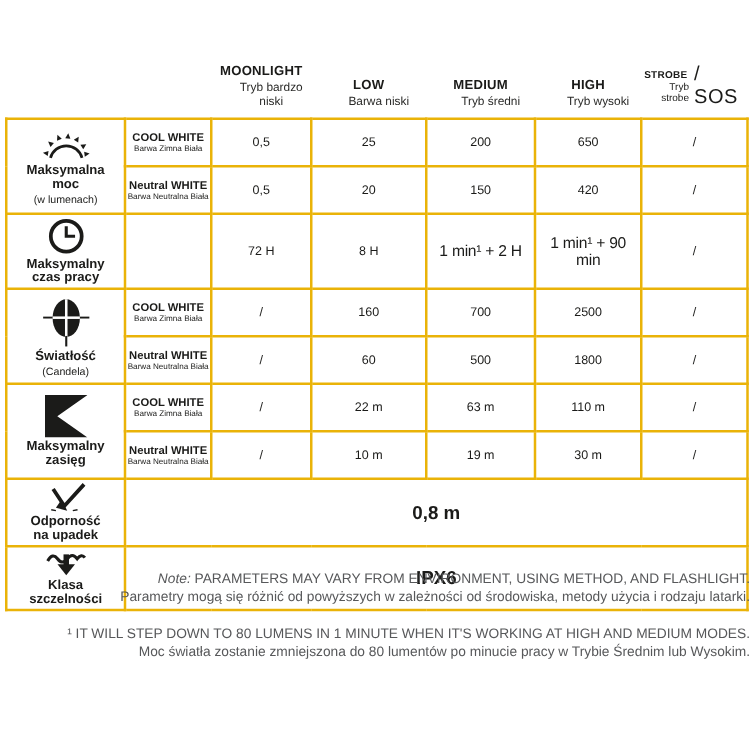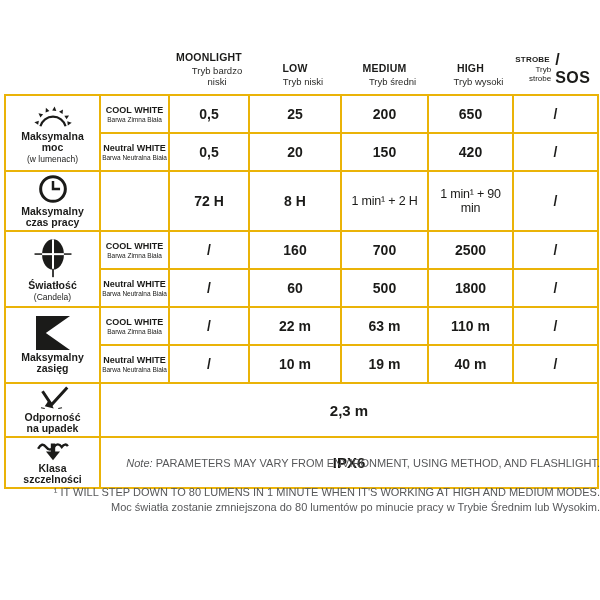--- a/index.html
+++ b/index.html
@@ -12,27 +12,27 @@
     border-collapse:collapse;table-layout:fixed;width:593px;
   }
   table.spec thead td{border:none;vertical-align:bottom;padding-bottom:7px;height:38px;}
   table.spec tbody td{border:2px solid #eab308;text-align:center;vertical-align:middle;padding:0;}
   .mode-en{font-weight:bold;font-size:10.5px;text-align:center;letter-spacing:.2px;}
   .mode-pl{font-size:9.5px;text-align:center;margin-top:2px;color:#2a2a28;margin-left:16px;}
   .strobe-head{display:flex;align-items:center;justify-content:center;gap:4px;}
   .strobe-left{text-align:center;}
   .strobe-en{font-weight:bold;font-size:8px;letter-spacing:.2px;}
   .strobe-pl{font-size:8px;margin-top:1px;text-align:right;}
-  .sos{font-size:16px;font-weight:bold;letter-spacing:.5px;}
+  .sos{font-size:16px;font-weight:normal;letter-spacing:.5px;}
   .label-cell .wrap{display:flex;flex-direction:column;align-items:center;justify-content:center;gap:2px;padding:2px 15px;}
   .label-title{font-weight:bold;font-size:10.5px;line-height:11px;}
   .label-sub{font-size:8.5px;line-height:9px;}
   .type-en{font-weight:bold;font-size:9px;line-height:10px;}
   .type-pl{font-size:6.5px;line-height:8px;margin-top:1px;}
-  .val{font-weight:bold;font-size:14px;}
+  .val{font-weight:normal;font-size:10px;}
   .val-sm{font-weight:normal;font-size:12.5px;letter-spacing:-.2px;}
   .span-val{font-weight:bold;font-size:15px;}
   .icon{display:block;}
   .notes{
     position:absolute;left:0;top:456px;width:600px;text-align:right;
     color:#57585a;font-size:11px;line-height:15px;
   }
   .notes .pair{margin-bottom:14px;}
   .note-label{font-style:italic;}
   .r38{height:38px;} .r46{height:46px;} .r39{height:39px;} .r37{height:37px;}
@@ -55,21 +55,21 @@
     <thead>
       <tr>
         <td></td>
           <td></td>
         <td>
           <div class="mode-en">MOONLIGHT</div>
           <div class="mode-pl">Tryb bardzo niski</div>
         </td>
         <td>
           <div class="mode-en">LOW</div>
-          <div class="mode-pl">Tryb  niski</div>
+          <div class="mode-pl">Barwa  niski</div>
         </td>
         <td>
           <div class="mode-en">MEDIUM</div>
           <div class="mode-pl">Tryb  średni</div>
         </td>
         <td>
           <div class="mode-en">HIGH</div>
           <div class="mode-pl">Tryb  wysoki</div>
         </td>
         <td>
@@ -198,37 +198,37 @@
         <td class="val">/</td>
       </tr>
       <tr class="r38">
         <td>
           <div class="type-en">Neutral  WHITE</div>
           <div class="type-pl">Barwa Neutralna Biała</div>
         </td>
         <td class="val">/</td>
         <td class="val">10 m</td>
         <td class="val">19 m</td>
-        <td class="val">40 m</td>
+        <td class="val">30 m</td>
         <td class="val">/</td>
       </tr>
 
       <tr class="r39">
         <td class="label-cell">
           <div class="wrap">
             <svg class="icon" width="36" height="24" viewBox="0 0 44 32">
               <path d="M8 7 L20 25 L41 2" fill="none" stroke="#1b1b19" stroke-width="4"></path>
               <polygon fill="#1b1b19" points="23,30 11,27 17,18"></polygon>
               <path d="M6 29 L11 30" stroke="#1b1b19" stroke-width="1.6"></path>
               <path d="M29 30 L34 29" stroke="#1b1b19" stroke-width="1.6"></path>
             </svg>
             <div class="label-title">Odporność na upadek</div>
           </div>
         </td>
-        <td colspan="6" class="span-val">2,3 m</td>
+        <td colspan="6" class="span-val">0,8 m</td>
       </tr>
 
       <tr class="r37">
         <td class="label-cell">
           <div class="wrap">
             <svg class="icon" width="34" height="21" viewBox="0 0 38 24">
               <path d="M2 10 Q6.5 2 11 8 T20 8 T29 8 Q33 3 36 7" fill="none" stroke="#1b1b19" stroke-width="2.8"></path>
               <rect x="16.5" y="4" width="5" height="10" fill="#1b1b19"></rect>
               <polygon fill="#1b1b19" points="11,13 27,13 19,23"></polygon>
             </svg>
@@ -236,20 +236,21 @@
           </div>
         </td>
         <td colspan="6" class="span-val">IPX6</td>
       </tr>
     </tbody>
   </table>
 
   <div class="notes">
     <div class="pair">
       <div><span class="note-label">Note:</span> <span>PARAMETERS MAY VARY FROM ENVIRONMENT, USING METHOD, AND FLASHLIGHT.</span></div>
+      <div>Parametry mogą się różnić od powyższych w zależności od środowiska, metody użycia i rodzaju latarki.</div>
     </div>
     <div class="pair">
       <div>¹ IT WILL STEP DOWN TO 80 LUMENS IN 1 MINUTE WHEN IT'S WORKING AT HIGH AND MEDIUM MODES.</div>
       <div>Moc światła zostanie zmniejszona do 80 lumentów po minucie pracy w Trybie Średnim lub Wysokim.</div>
     </div>
   </div>
 
 </div>
 
 </body></html>

